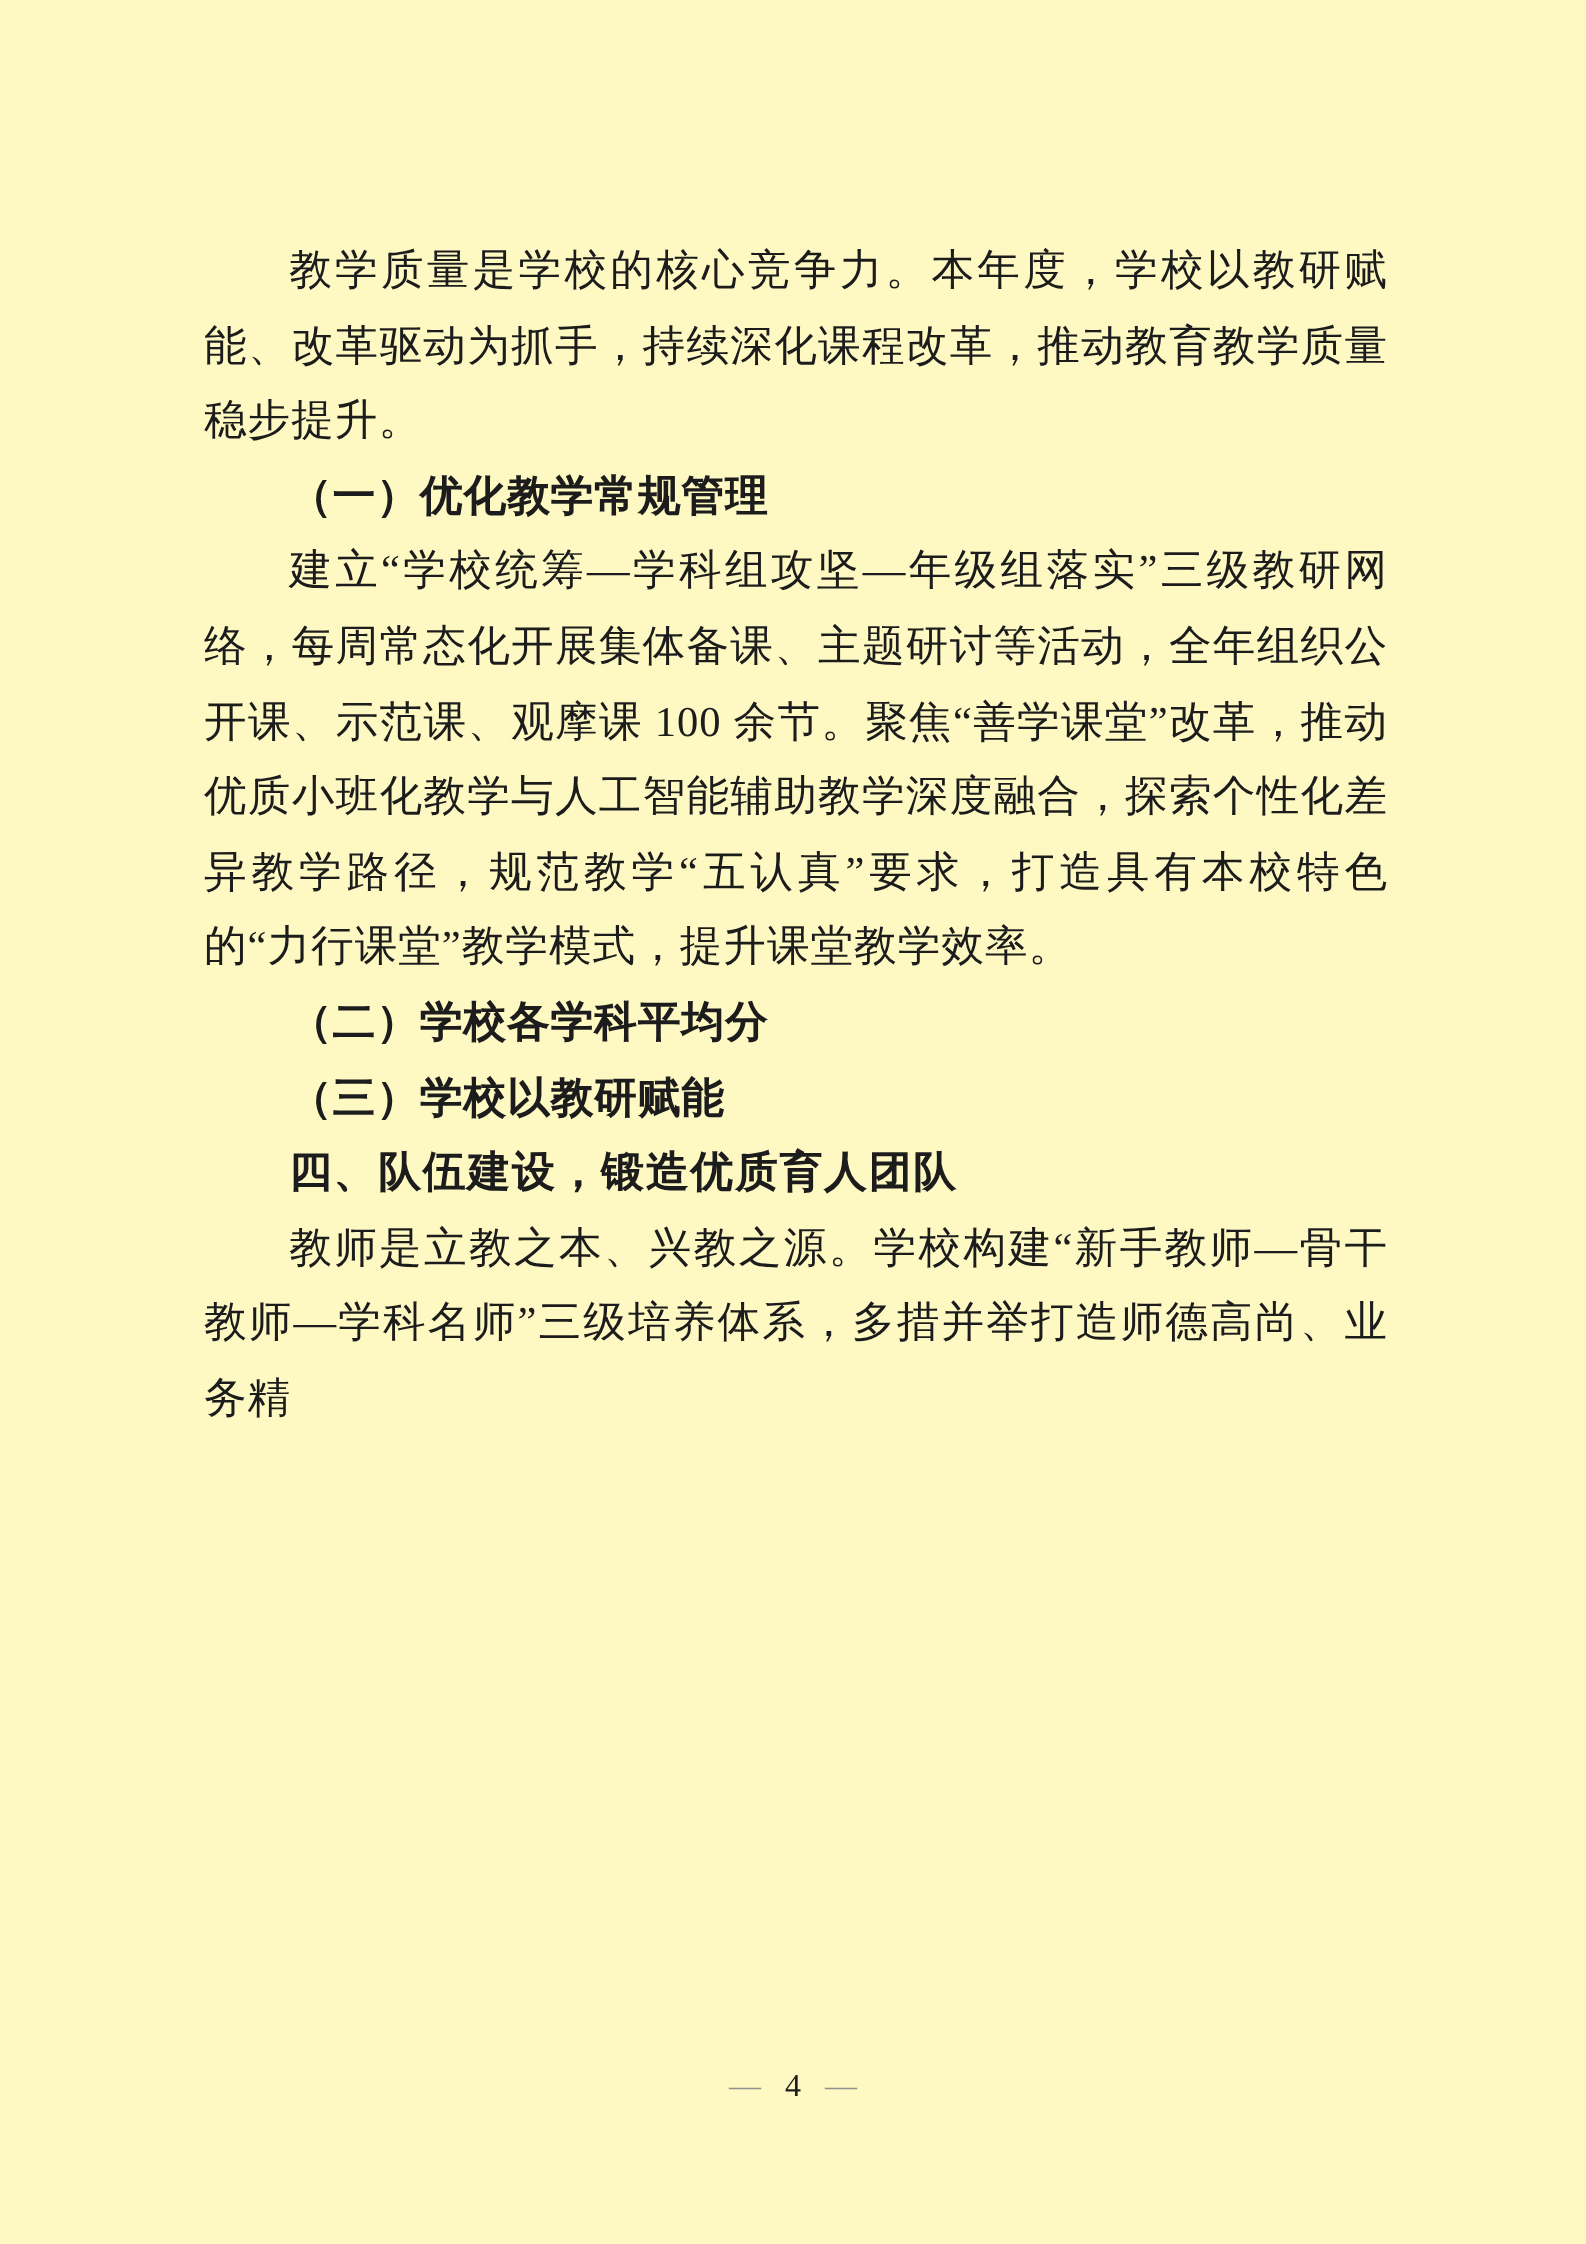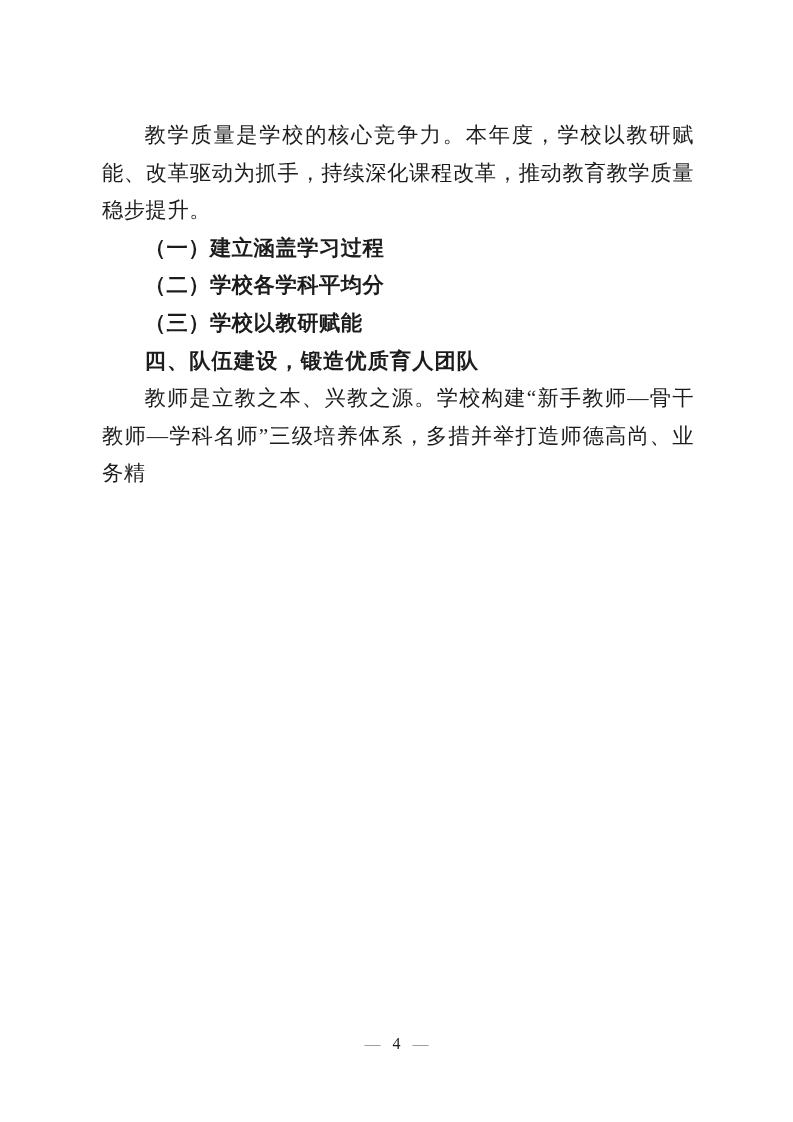--- a/index.html
+++ b/index.html
@@ -4,21 +4,21 @@
 <style>
   html, body {
     margin: 0;
     padding: 0;
     background: #e8e8e8;
   }
   .page {
     position: relative;
     width: 793px;
     height: 1122px;
-    background: #ffffff;
+    background: #fef9c3;
     overflow: hidden;
     font-family: "Liberation Serif", "DejaVu Serif", serif;
   }
   .content {
     position: absolute;
     left: 102px;
     top: 117px;
     width: 592px;
   }
   .content p {
@@ -60,21 +60,22 @@
     display: inline-block;
     margin: 0 12px;
   }
 </style>
 </head>
 <body>
 
 <div class="page">
   <div class="content">
     <p class="body-para">教学质量是学校的核心竞争力。本年度，学校以教研赋能、改革驱动为抓手，持续深化课程改革，推动教育教学质量稳步提升。</p>
-    <p class="subsection-heading">（一）建立涵盖学习过程</p>
+    <p class="subsection-heading">（一）优化教学常规管理</p>
+    <p class="body-para">建立“学校统筹—学科组攻坚—年级组落实”三级教研网络，每周常态化开展集体备课、主题研讨等活动，全年组织公开课、示范课、观摩课 100 余节。聚焦“善学课堂”改革，推动优质小班化教学与人工智能辅助教学深度融合，探索个性化差异教学路径，规范教学“五认真”要求，打造具有本校特色的“力行课堂”教学模式，提升课堂教学效率。</p>
     <p class="subsection-heading">（二）学校各学科平均分</p>
     <p class="subsection-heading">（三）学校以教研赋能</p>
     <p class="section-heading">四、队伍建设，锻造优质育人团队</p>
     <p class="body-para">教师是立教之本、兴教之源。学校构建“新手教师—骨干教师—学科名师”三级培养体系，多措并举打造师德高尚、业务精</p>
   </div>
 
   <div class="footer">
     <span class="dash">—</span><span class="page-num">4</span><span class="dash">—</span>
   </div>
 </div>

